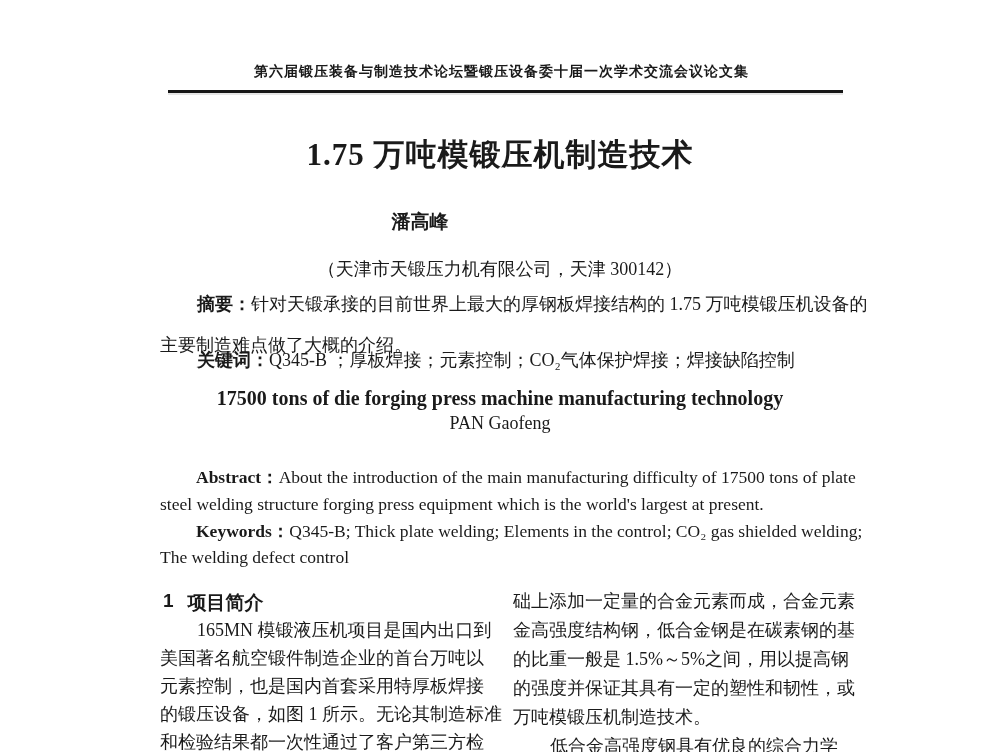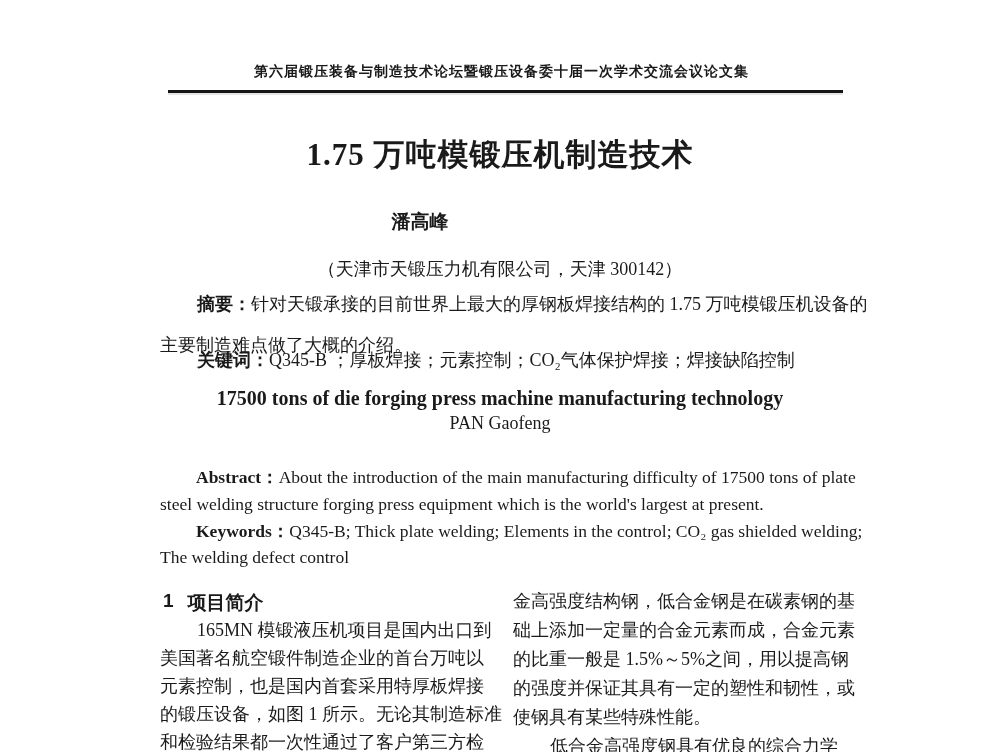--- a/index.html
+++ b/index.html
@@ -155,21 +155,21 @@
 
   <div class="col col-left">
     <div class="line indent">165MN 模锻液压机项目是国内出口到</div>
     <div class="line">美国著名航空锻件制造企业的首台万吨以</div>
     <div class="line">元素控制，也是国内首套采用特厚板焊接</div>
     <div class="line">的锻压设备，如图 1 所示。无论其制造标准</div>
     <div class="line">和检验结果都一次性通过了客户第三方检</div>
   </div>
 
   <div class="col col-right">
+    <div class="line">础上添加一定量的合金元素而成，合金元素</div>
     <div class="line">金高强度结构钢，低合金钢是在碳素钢的基</div>
-    <div class="line">础上添加一定量的合金元素而成，合金元素</div>
     <div class="line">的比重一般是 1.5%～5%之间，用以提高钢</div>
     <div class="line">的强度并保证其具有一定的塑性和韧性，或</div>
-    <div class="line">使钢具有某些特殊性能。</div>
+    <div class="line">万吨模锻压机制造技术。</div>
     <div class="line indent">低合金高强度钢具有优良的综合力学</div>
   </div>
 
 </div>
 
 </body></html>

